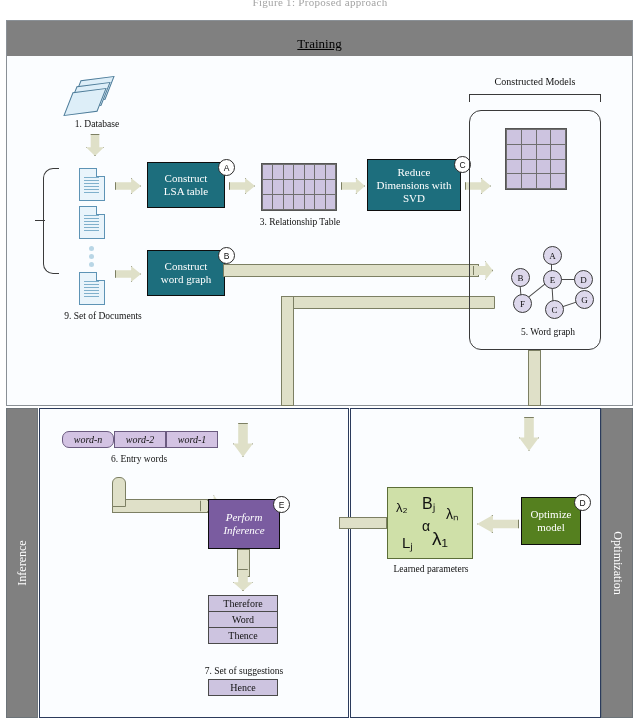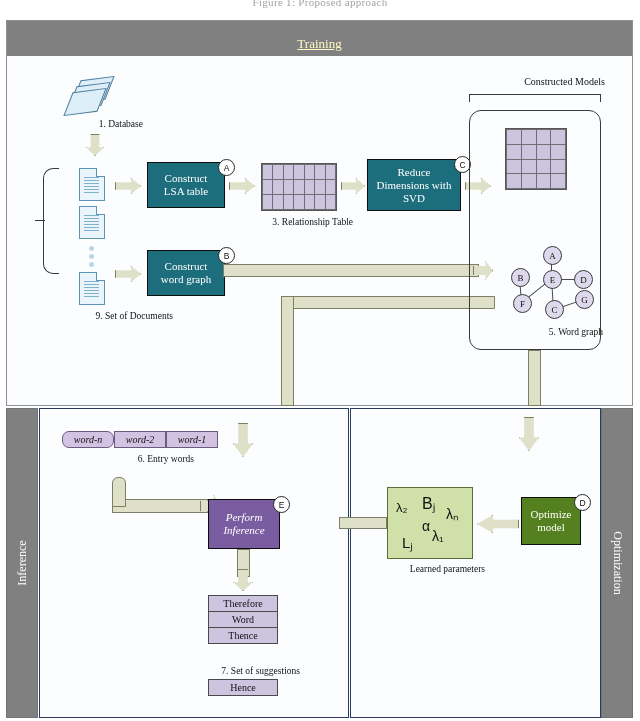--- a/index.html
+++ b/index.html
@@ -9,40 +9,40 @@
 
   
   .top-caption{position:absolute;left:0;top:-4px;width:640px;text-align:center;
     font-size:11px;color:#555;letter-spacing:.3px;height:14px;overflow:hidden;opacity:.55;}
 
   
   .training-panel{position:absolute;left:6px;top:20px;width:627px;height:386px;
     border:1px solid #8a9096;background:#fbfdff;box-sizing:border-box;}
   .training-header{position:absolute;left:0;top:0;width:100%;height:48px;
     background:#808080;border-bottom:2px solid #5f676d;box-sizing:border-box;
-    color:#fef9c3;font-size:13px;display:flex;align-items:center;justify-content:center;text-decoration:underline;}
+    color:#000000;font-size:13px;display:flex;align-items:center;justify-content:center;text-decoration:underline;}
   .training-body{position:absolute;left:0;top:35px;width:100%;height:349px;background:#fbfdff;}
 
   
   .bottom-wrap{position:absolute;left:6px;top:408px;width:627px;height:310px;}
   .sidebar{position:absolute;top:0;width:32px;height:310px;background:#808080;
     border:1px solid #6d7479;box-sizing:border-box;}
   .sidebar.left{left:0;}
   .sidebar.right{right:0;}
   .sidebar span{position:absolute;left:50%;top:50%;color:#fff;font-size:12px;white-space:nowrap;}
   .sidebar.left span{transform:translate(-50%,-50%) rotate(-90deg);}
   .sidebar.right span{transform:translate(-50%,-50%) rotate(90deg);}
   .inf-panel{position:absolute;left:33px;top:0;width:310px;height:310px;
     border:1px solid #2b3b5c;background:#fbfdff;box-sizing:border-box;}
   .opt-panel{position:absolute;left:344px;top:0;width:251px;height:310px;
     border:1px solid #2b3b5c;background:#fbfdff;box-sizing:border-box;}
 
   
   .abs{position:absolute;}
-  .cap{position:absolute;font-size:9.5px;text-align:right;line-height:12px;color:#111;font-family:Liberation Serif, serif;}
+  .cap{position:absolute;font-size:9.5px;text-align:center;line-height:12px;color:#111;font-family:Liberation Serif, serif;}
 
   
   .pbox{position:absolute;box-sizing:border-box;display:flex;align-items:center;
     justify-content:center;text-align:center;color:#ffffff;font-size:11px;line-height:13px;
     border:1px solid #0d0d0d;}
   .pbox.teal{background:#1d6e7d;}
   .pbox.purple{background:#7a5ca0;font-style:italic;}
   .pbox.green{background:#55801f;}
   .tag{position:absolute;width:15px;height:15px;border-radius:50%;background:#ffffff;
     border:1px solid #2a2a2a;font-size:8.5px;color:#111;display:flex;align-items:center;
@@ -297,21 +297,21 @@
     <div class="opt-panel">
 
       <div class="ar ar-d" style="left:168px;top:8px;width:20px;height:34px;"></div>
 
       <div class="params" style="left:36px;top:78px;width:86px;height:72px;">
         <span style="left:8px;top:12px;font-size:13px;">λ₂</span>
         <span style="left:34px;top:4px;font-size:16px;">Bⱼ</span>
         <span style="left:58px;top:16px;font-size:14px;">λₙ</span>
         <span style="left:34px;top:30px;font-size:14px;">α</span>
         <span style="left:14px;top:44px;font-size:15px;">Lⱼ</span>
-        <span style="left:44px;top:40px;font-size:14px;">λ₁</span>
+        <span style="left:44px;top:40px;font-size:19px;">λ₁</span>
       </div>
       <div class="cap" style="left:26px;top:154px;width:108px;">Learned parameters</div>
 
       <div class="ar ar-l" style="left:126px;top:106px;width:42px;height:18px;"></div>
 
       <div class="pbox green" style="left:170px;top:88px;width:60px;height:48px;">
         <div>
           <div>Optimize</div>
           <div>model</div>
         </div>

